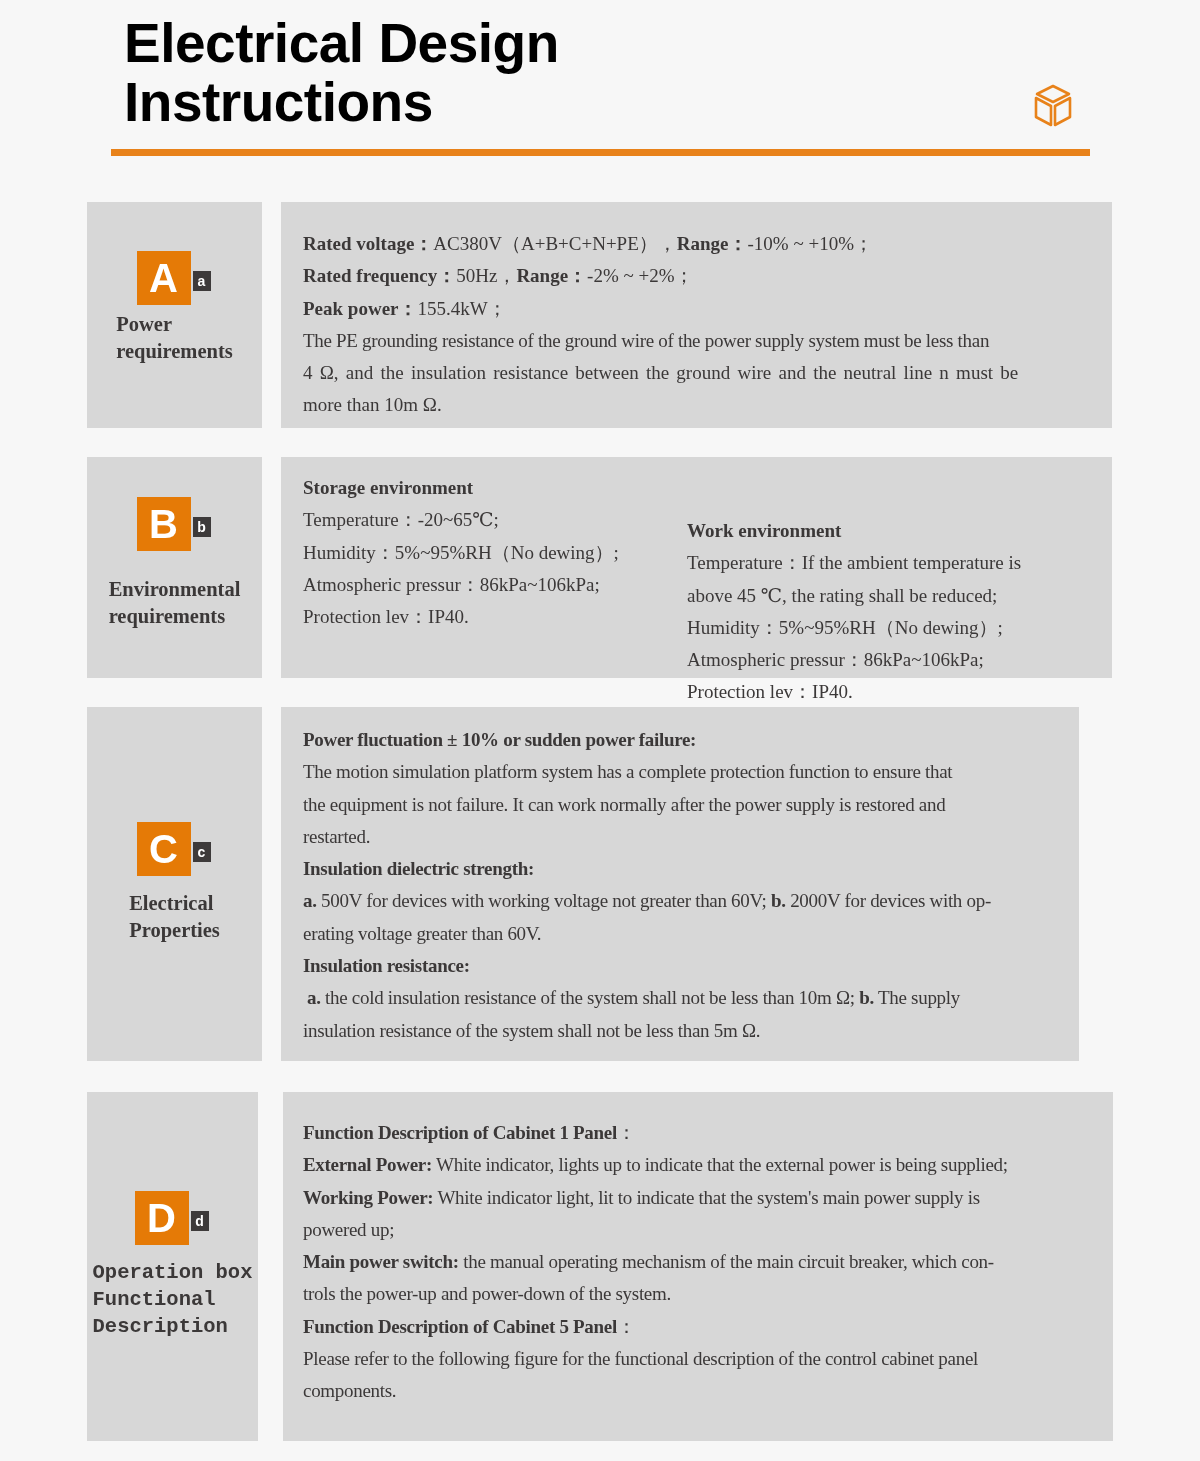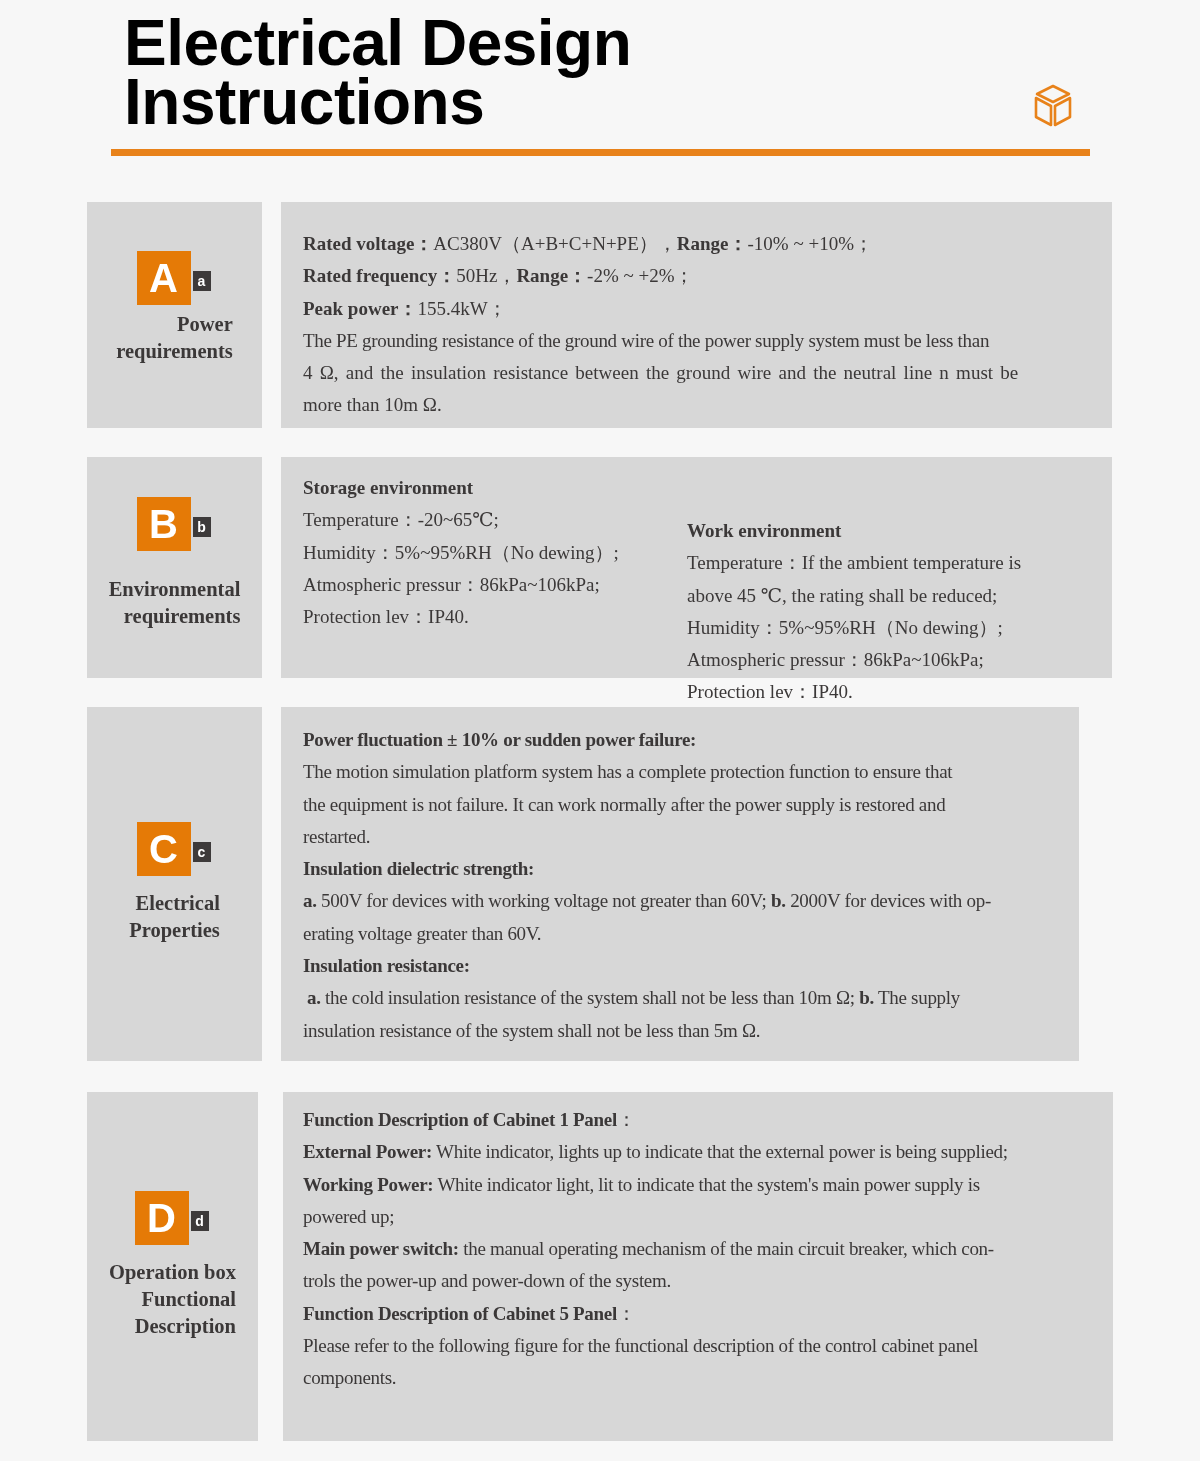--- a/index.html
+++ b/index.html
@@ -2,42 +2,42 @@
 <html><head>
 <meta charset="utf-8">
 <style>
   * { box-sizing: border-box; margin: 0; padding: 0; }
   html, body { width: 1200px; height: 1461px; background: #f7f7f7; overflow: hidden; }
   body { position: relative; font-family: "Liberation Serif", "DejaVu Serif", serif; color: #3b3838; }
 
   .title {
     position: absolute; left: 124px; top: 14px;
     font-family: "Liberation Sans", "DejaVu Sans", sans-serif;
-    font-weight: 700; font-size: 64px; line-height: 59px; color: #000;
+    font-weight: 700; font-size: 55px; line-height: 59px; color: #000;
     letter-spacing: -0.5px;
   }
   .title-rule { position: absolute; left: 111px; top: 149px; width: 979px; height: 7px; background: #e8821a; }
   .cube-icon { position: absolute; left: 1033px; top: 84px; width: 40px; height: 44px; }
 
   .side { position: absolute; background: #d7d7d7; display: flex; flex-direction: column; align-items: center; justify-content: center; }
   .content { position: absolute; background: #d7d7d7; padding: 20px 20px 0 22px; font-size: 19px; line-height: 32.3px; color: #3b3838; }
 
   .badge { position: relative; width: 76px; height: 54px; margin-bottom: 6px; }
   .badge .big {
     position: absolute; left: 0; top: 0; width: 54px; height: 54px; background: #e57a06;
     color: #fff; font-family: "Liberation Sans", "DejaVu Sans", sans-serif; font-weight: 700;
     font-size: 40px; line-height: 54px; text-align: center;
   }
   .badge .small {
     position: absolute; left: 54px; top: 20px; width: 20px; height: 20px; background: #3d3a3a;
     border-left: 2px solid #d7d7d7; border-top: 0;
     color: #fff; font-family: "Liberation Sans", "DejaVu Sans", sans-serif; font-weight: 700;
     font-size: 14px; line-height: 20px; text-align: center;
   }
-  .side-label { font-weight: 700; font-size: 20.5px; line-height: 27px; color: #3b3838; text-align: right; }
+  .side-label { font-weight: 700; font-size: 20.5px; line-height: 27px; color: #3b3838; text-align: left; }
 
   .b { font-weight: 700; }
   .line { white-space: nowrap; }
   .cols { display: flex; }
   .col1 { width: 384px; }
   .col2 { width: 400px; margin-top: 43px; }
 </style>
 </head>
 <body>
 
@@ -132,27 +132,27 @@
     <span class="b">a.</span><span> the cold insulation resistance of the system shall not be less than 10m Ω; </span><span class="b">b.</span><span> The supply</span>
   </div>
   <div class="line">insulation resistance of the system shall not be less than 5m Ω.</div>
 </div>
 
 <div class="side" style="left:87px; top:1092px; width:171px; height:349px;">
   <div class="badge" style="margin-top:-2px;">
     <div class="big">D</div>
     <div class="small">d</div>
   </div>
-  <div class="side-label" style="margin-top:8px;">
+  <div class="side-label" style="margin-top:8px;font-family:Liberation Mono, monospace;">
     <div>Operation box</div>
     <div>Functional</div>
     <div>Description</div>
   </div>
 </div>
-<div class="content" style="left:283px; top:1092px; width:830px; height:349px; padding-top:12px; padding-left:20px; letter-spacing:-0.3px;">
+<div class="content" style="left:283px; top:1092px; width:830px; height:349px; padding-top:25px; padding-left:20px; letter-spacing:-0.3px;">
   <div class="line">
     <span class="b">Function Description of Cabinet 1 Panel</span><span>：</span>
   </div>
   <div class="line">
     <span class="b">External Power:</span><span> White indicator, lights up to indicate that the external power is being supplied;</span>
   </div>
   <div class="line">
     <span class="b">Working Power:</span><span> White indicator light, lit to indicate that the system's main power supply is</span>
   </div>
   <div class="line">powered up;</div>

